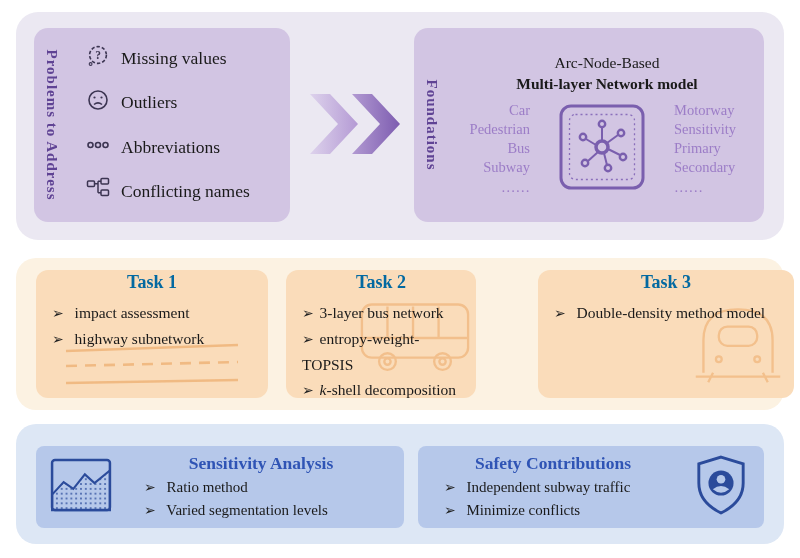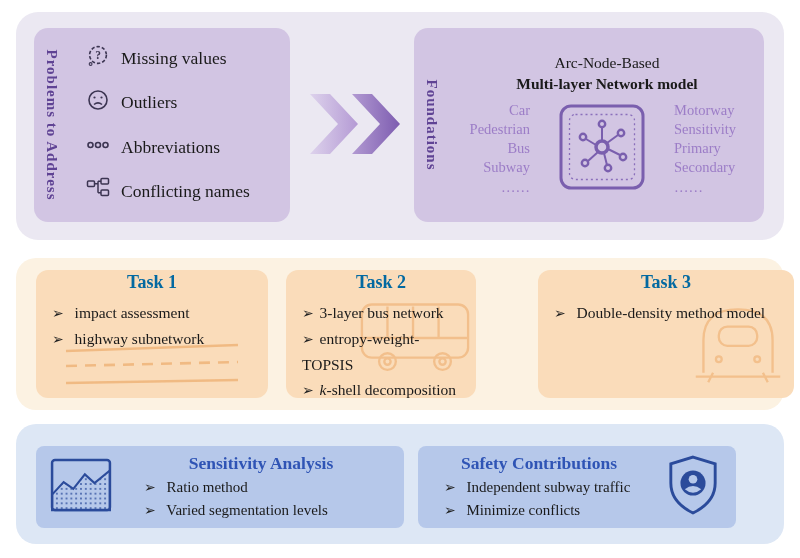--- a/index.html
+++ b/index.html
@@ -53,21 +53,21 @@
   .kfirst::first-letter{font-style:italic;}
   .watermark{position:absolute;z-index:1;pointer-events:none;}
   .wm-road{left:26px;bottom:6px;opacity:.6;}
   .wm-bus{right:2px;top:24px;opacity:.5;}
   .wm-train{right:8px;top:26px;opacity:.5;}
 
   
   .bbox{position:absolute;top:10px;height:82px;background:#b6c8ea;border-radius:8px;
         display:flex;align-items:center;margin-top:12px;}
   .bbox-sens{left:20px;width:368px;}
-  .bbox-safe{left:402px;width:318px;}
+  .bbox-safe{left:402px;width:346px;}
   .b-icon{flex:0 0 auto;margin:0 6px 0 14px;}
   .b-icon-right{flex:0 0 auto;margin:0 16px 0 6px;}
   .b-col{flex:1 1 auto;}
   .b-title{text-align:center;font-weight:bold;font-size:17.5px;color:#2f54b5;margin-bottom:2px;}
   .b-list{list-style:none;margin:0;padding:0 0 0 26px;font-size:15px;line-height:22px;}
 </style>
 </head>
 <body>
 
 <div class="canvas">

